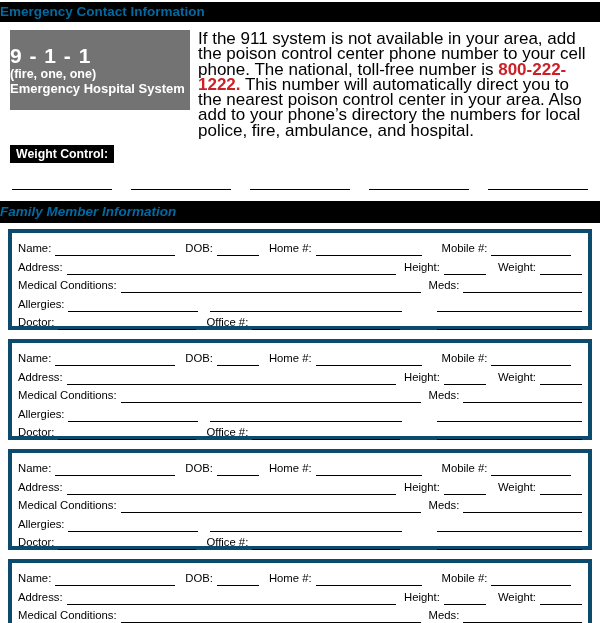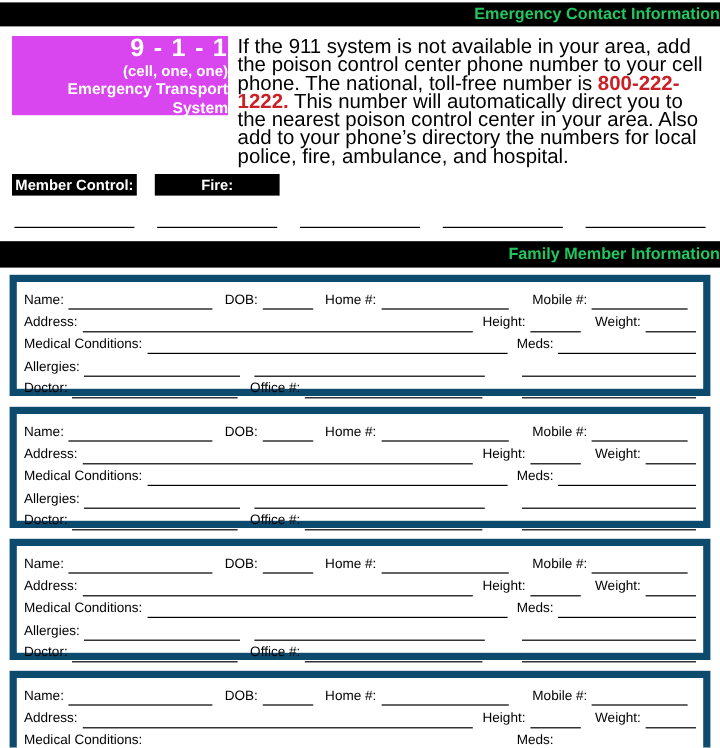--- a/index.html
+++ b/index.html
@@ -2,32 +2,31 @@
 <html><head>
 <meta charset="utf-8">
 <style>
   * { box-sizing: border-box; }
   html,body { margin:0; padding:0; }
   body {
     width:600px; height:623px; overflow:hidden; background:#fff;
     font-family:"Liberation Sans", "DejaVu Sans", sans-serif; color:#000;
   }
   .bar {
-    background:#000; color:#22c55e; text-align:right; font-weight:bold;
+    background:#000; color:#0369a1; text-align:left; font-weight:bold;
     font-size:13.5px;
-    padding-left:36px;
   }
   .topbar { margin-top:2px; height:20px; line-height:20px; }
-  .familybar { margin-top:11px; height:22px; line-height:22px; }
+  .familybar { margin-top:11px; height:22px; line-height:22px;font-style:italic; }
 
   .intro { display:flex; margin:8px 5px 0 10px; }
   .box911 {
-    width:180px; height:66px; background:#d946ef; color:#fff;
+    width:180px; height:80px; background:#737373; color:#fff;
     display:flex; flex-direction:column; justify-content:center;
-    text-align:right; flex:none;
+    text-align:left; flex:none;
   }
   .num911 { font-size:21px; font-weight:bold; line-height:23px; letter-spacing:1px; }
   .pron911 { font-size:12.5px; font-weight:bold; line-height:14px; }
   .sys911 { font-size:13px; font-weight:bold; line-height:16px; }
   .poison { margin-left:8px; width:398px; font-size:17px; line-height:15.3px; padding-top:1px; }
   .phone-red { color:#cc2027; font-weight:bold; }
 
   .contacts, .contact-lines {
     margin-left:10px; margin-right:10px;
     display:grid; grid-template-columns:repeat(5,104px); column-gap:15px;
@@ -35,50 +34,49 @@
   .contacts { margin-top:7px; }
   .contact-box {
     background:#000; color:#fff; font-weight:bold; font-size:12.3px;
     text-align:center; height:18px; line-height:18px;
   }
   .contact-lines { margin-top:26px; }
   .contact-line { width:100px; margin:0 auto; height:0; border-bottom:1.5px solid #000; }
 
   #family-blocks { margin-top:6px; }
   .member {
-    margin:0 8px 9px 8px; border:6px solid #0c4a6e; height:101px;
+    margin:0 8px 9px 8px; border:4px solid #0c4a6e; height:101px;
     padding:5px 6px 0 6px; background:#fff;
   }
   .frow { display:flex; align-items:flex-end; height:18.4px; font-size:11.3px; }
   .lbl { white-space:nowrap; line-height:16px; flex:none; }
   .bl { display:inline-block; height:14px; border-bottom:1px solid #000; flex:none; }
   .g { flex:1 1 auto; }
   .w42{width:42px} .w80{width:80px} .w106{width:106px} .w120{width:120px}
   .w130{width:130px} .w138{width:138px} .w145{width:145px} .w148{width:148px}
   .w192{width:192px} .w300{width:300px}
   .ml4{margin-left:4px} .ml8{margin-left:8px} .ml10{margin-left:10px}
   .ml12{margin-left:12px} .ml30{margin-left:20px} .mla{margin-left:auto}
 </style>
 </head>
 <body>
 
 <div class="bar topbar">Emergency Contact Information</div>
 
 <div class="intro">
   <div class="box911">
     <div class="num911">9 - 1 - 1</div>
-    <div class="pron911">(cell, one, one)</div>
-    <div class="sys911">Emergency Transport System</div>
+    <div class="pron911">(fire, one, one)</div>
+    <div class="sys911">Emergency Hospital System</div>
   </div>
   <div class="poison"><span>If the 911 system is not available in your area, add the poison control center phone number to your cell phone. The national, toll-free number is </span><span class="phone-red">800-222-1222.</span><span> This number will automatically direct you to the nearest poison control center in your area. Also add to your phone’s directory the numbers for local police, fire, ambulance, and hospital.</span></div>
 </div>
 
 <div class="contacts">
-  <div class="contact-box">Member Control:</div>
-  <div class="contact-box">Fire:</div>
+  <div class="contact-box">Weight Control:</div>
 </div>
 <div class="contact-lines">
   <div class="contact-line"></div>
   <div class="contact-line"></div>
   <div class="contact-line"></div>
   <div class="contact-line"></div>
   <div class="contact-line"></div>
 </div>
 
 <div class="bar familybar">Family Member Information</div>

